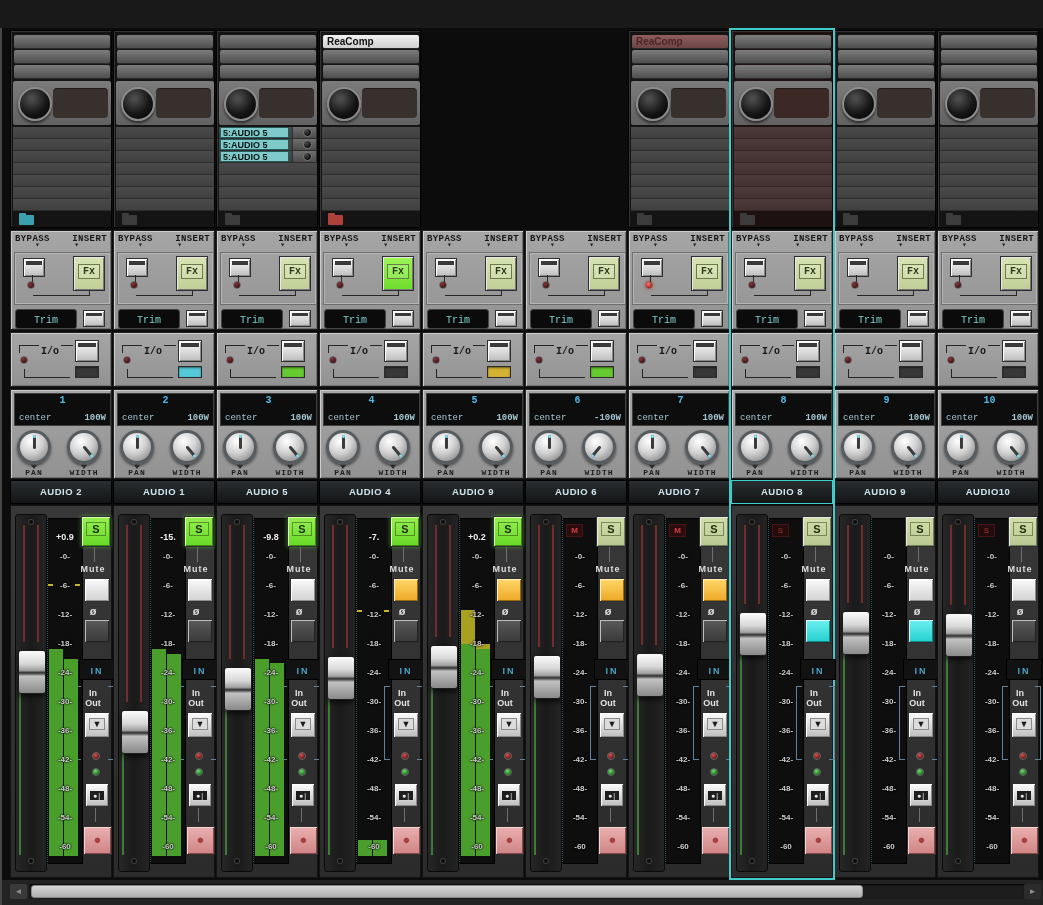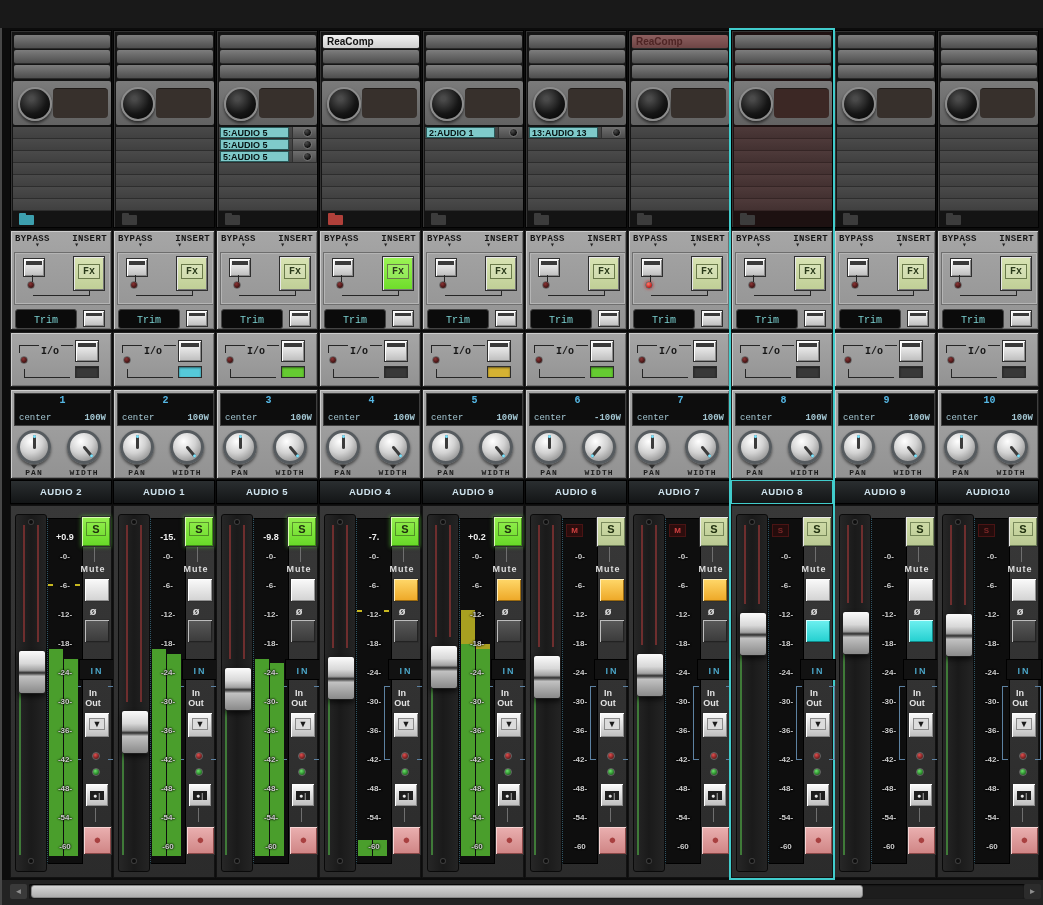--- a/index.html
+++ b/index.html
@@ -627,45 +627,20 @@
           </div>
           <div class="bev monbtn"><span>▼</span></div>
           <div class="led2 lr"></div>
           <div class="led2 lg"></div>
           <div class="bev monobtn"><span class="monoi">●|</span></div>
           <div class="vline2"></div>
           <div class="recbtn"><span>●</span></div>
         </div>
       </div>
       <div class="strip" style="left: 420px;">
-        <div class="sec top">
-          <div class="slot" style="top: 4px;"></div>
-          <div class="slot" style="top: 19px;"></div>
-          <div class="slot" style="top: 34px;"></div>
-          <div class="kband">
-            <div class="bknob"></div>
-            <div class="bdisp"></div>
-          </div>
-          <div class="srow" style="top: 96px;">
-            <div class="slab" style="background: rgb(127, 202, 202);">2:AUDIO 1</div>
-            <div class="sknobc">
-              <div class="sdot"></div>
-            </div>
-          </div>
-          <div class="srow" style="top: 108px;"></div>
-          <div class="srow" style="top: 120px;"></div>
-          <div class="srow" style="top: 132px;"></div>
-          <div class="srow" style="top: 144px;"></div>
-          <div class="srow" style="top: 156px;"></div>
-          <div class="srow" style="top: 168px;"></div>
-          <div class="folder">
-            <div class="ftab" style="background: rgb(60, 60, 60);"></div>
-            <div class="fbody" style="background: rgb(60, 60, 60);"></div>
-          </div>
-        </div>
         <div class="sec panel fxp">
           <span class="hdr hl">BYPASS</span>
           <span class="hdr hr">INSERT</span>
           <span class="tri tl">▾</span>
           <span class="tri tr">▾</span>
           <div class="fxbox">
             <div class="bev byp"></div>
             <div class="led ledr"></div>
             <div class="wire w1"></div>
             <div class="wire w2"></div>
@@ -745,45 +720,20 @@
           </div>
           <div class="bev monbtn"><span>▼</span></div>
           <div class="led2 lr"></div>
           <div class="led2 lg"></div>
           <div class="bev monobtn"><span class="monoi">●|</span></div>
           <div class="vline2"></div>
           <div class="recbtn"><span>●</span></div>
         </div>
       </div>
       <div class="strip" style="left: 523px;">
-        <div class="sec top">
-          <div class="slot" style="top: 4px;"></div>
-          <div class="slot" style="top: 19px;"></div>
-          <div class="slot" style="top: 34px;"></div>
-          <div class="kband">
-            <div class="bknob"></div>
-            <div class="bdisp"></div>
-          </div>
-          <div class="srow" style="top: 96px;">
-            <div class="slab" style="background: rgb(127, 202, 202);">13:AUDIO 13</div>
-            <div class="sknobc">
-              <div class="sdot"></div>
-            </div>
-          </div>
-          <div class="srow" style="top: 108px;"></div>
-          <div class="srow" style="top: 120px;"></div>
-          <div class="srow" style="top: 132px;"></div>
-          <div class="srow" style="top: 144px;"></div>
-          <div class="srow" style="top: 156px;"></div>
-          <div class="srow" style="top: 168px;"></div>
-          <div class="folder">
-            <div class="ftab" style="background: rgb(60, 60, 60);"></div>
-            <div class="fbody" style="background: rgb(60, 60, 60);"></div>
-          </div>
-        </div>
         <div class="sec panel fxp">
           <span class="hdr hl">BYPASS</span>
           <span class="hdr hr">INSERT</span>
           <span class="tri tl">▾</span>
           <span class="tri tr">▾</span>
           <div class="fxbox">
             <div class="bev byp"></div>
             <div class="led ledr"></div>
             <div class="wire w1"></div>
             <div class="wire w2"></div>

